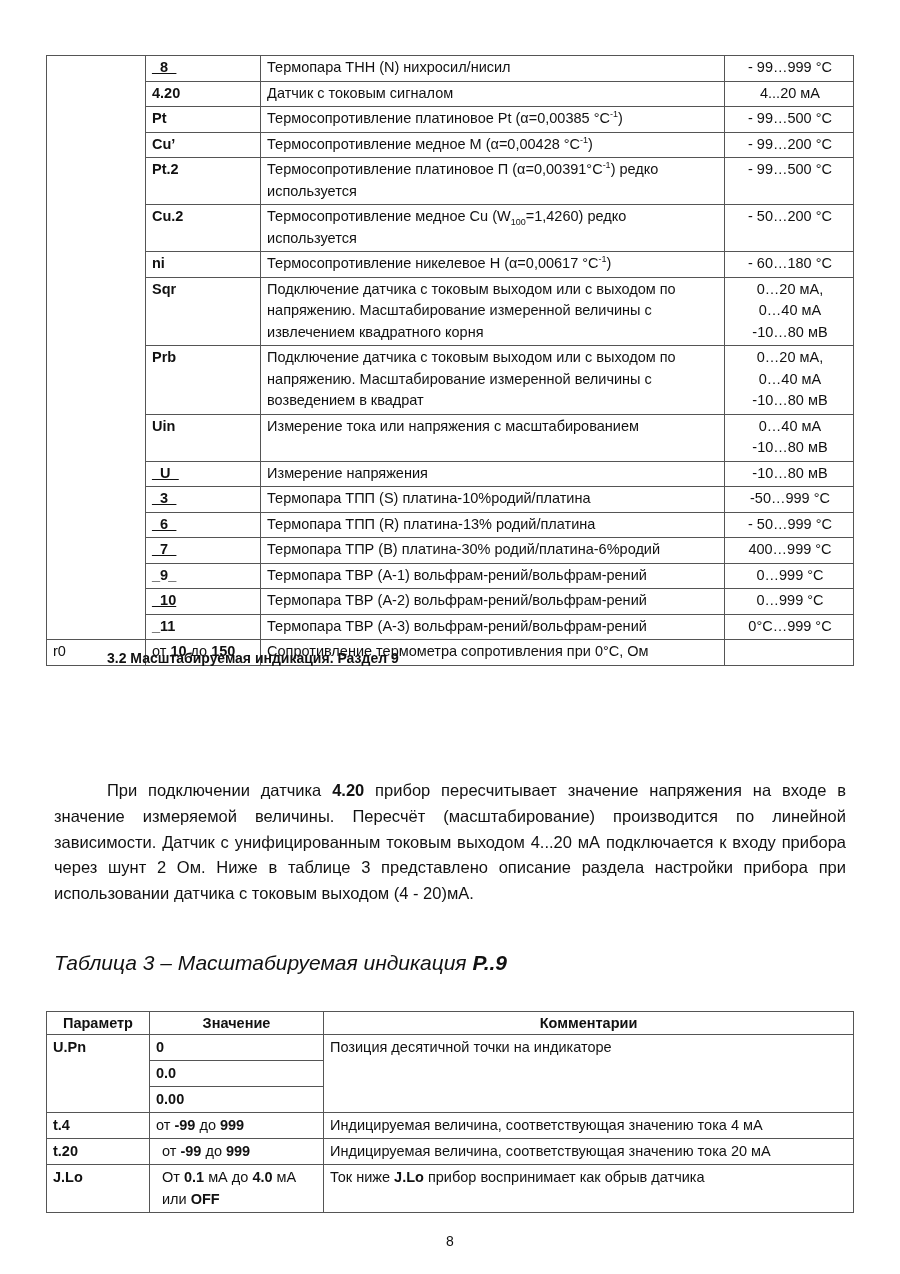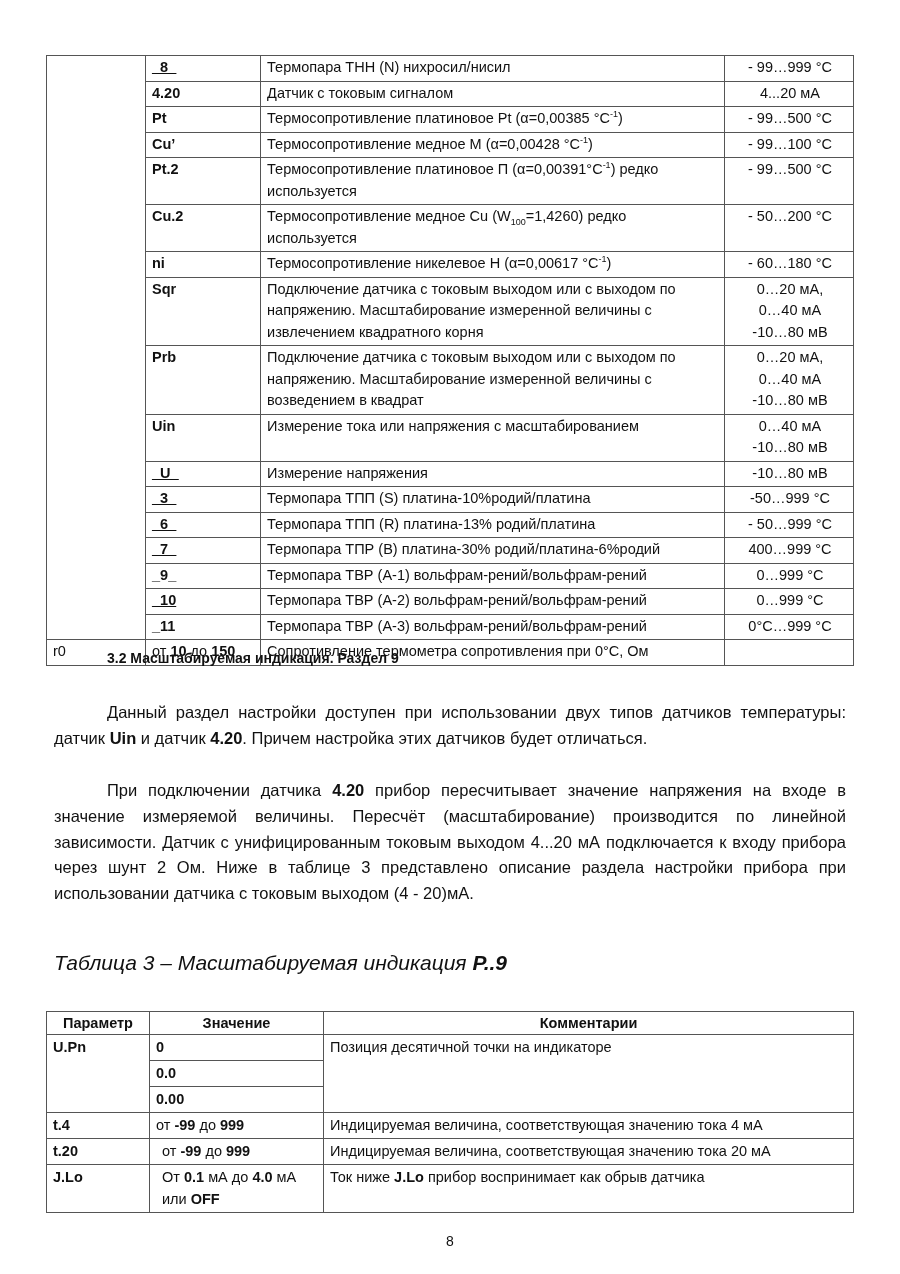--- a/index.html
+++ b/index.html
@@ -44,21 +44,21 @@
           <td class="c4">4...20 мА</td>
         </tr>
         <tr>
           <td class="c2">Pt</td>
           <td class="c3"><span>Термосопротивление платиновое Pt (α=0,00385 °С</span><sup>-1</sup><span>)</span></td>
           <td class="c4">- 99…500 °С</td>
         </tr>
         <tr>
           <td class="c2">Cu’</td>
           <td class="c3"><span>Термосопротивление медное М (α=0,00428 °С</span><sup>-1</sup><span>)</span></td>
-          <td class="c4">- 99…100 °С</td>
+          <td class="c4">- 99…200 °С</td>
         </tr>
         <tr>
           <td class="c2">Pt.2</td>
           <td class="c3"><span>Термосопротивление платиновое П (α=0,00391°С</span><sup>-1</sup><span>) редко используется</span></td>
           <td class="c4">- 99…500 °С</td>
         </tr>
         <tr>
           <td class="c2">Cu.2</td>
           <td class="c3"><span>Термосопротивление медное Cu (W</span><sub>100</sub><span>=1,4260) редко используется</span></td>
           <td class="c4">- 50…200 °С</td>
@@ -133,21 +133,20 @@
           <td class="c1">r0</td>
           <td class="c2" style="font-weight:normal"><span>от</span> <b>10</b> <span>до</span> <b>150</b></td>
           <td class="c3">Сопротивление термометра сопротивления при 0°С, Ом</td>
           <td class="c4"></td>
         </tr>
       </tbody>
   </table>
 
   <div class="h2">3.2 Масштабируемая индикация. Раздел 9</div>
 
-  <div class="para" style="top:700px"><span class="ind"></span><span>Данный раздел настройки доступен при использовании двух типов датчиков температуры: датчик </span><b>Uin</b><span> и датчик </span><b>4.20</b><span>. Причем настройка этих датчиков будет отличаться.</span></div>
 
   <div class="para" style="top:778px"><span class="ind"></span><span>При подключении датчика </span><b>4.20</b><span> прибор пересчитывает значение напряжения на входе в значение измеряемой величины. Пересчёт (масштабирование) производится по линейной зависимости. Датчик с унифицированным токовым выходом 4...20 мА подключается к входу прибора через шунт 2 Ом. Ниже в таблице 3 представлено описание раздела настройки прибора при использовании датчика с токовым выходом (4 - 20)мА.</span></div>
 
   <div class="cap"><span>Таблица 3 – Масштабируемая индикация </span><b>P..9</b></div>
 
   <table class="t2">
     <thead>
       <tr>
         <th style="width:90px">Параметр</th>
         <th style="width:155px">Значение</th>

